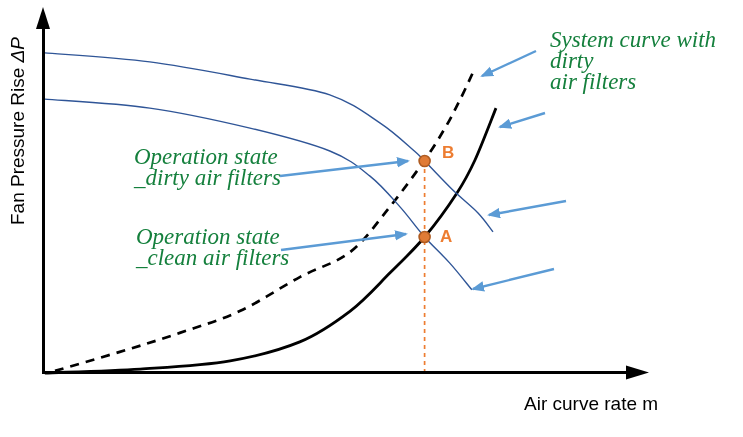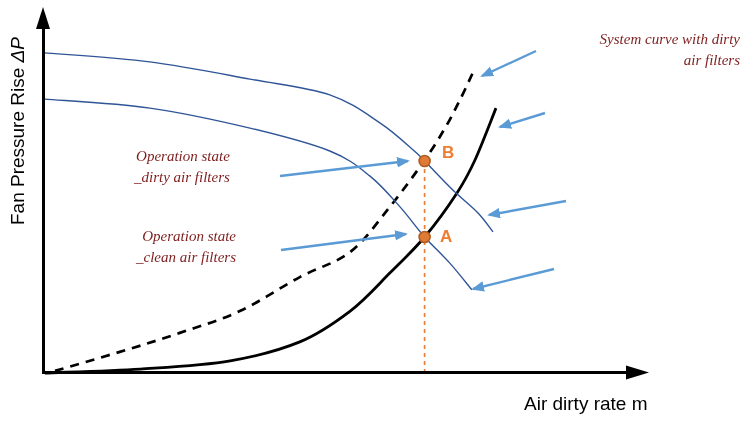--- a/index.html
+++ b/index.html
@@ -9,21 +9,21 @@
   }
   .stage svg{position:absolute;left:0;top:0;}
   .axis-label{position:absolute;font-size:19px;color:#000;white-space:nowrap;}
   .ylabel-wrap{
     position:absolute;left:-97px;top:120px;width:230px;text-align:center;
     transform:rotate(-90deg);
   }
   .ylabel-symbol{font-style:italic;}
   .ann{
     position:absolute;font-family:"Liberation Serif",serif;font-style:italic;
-    font-size:15px;line-height:21px;color:#7f1d1d;white-space:pre-line;text-align:right;
+    font-size:23px;line-height:21px;color:#15803d;white-space:pre-line;
   }
   .pt-label{
     position:absolute;font-size:17px;font-weight:bold;color:#ED7D31;white-space:nowrap;
   }
 </style>
 </head>
 <body>
 
 <div class="stage">
 
@@ -60,21 +60,21 @@
       <line class="ann-arrow" x1="536" y1="51" x2="482" y2="76" marker-end="url(#blueArrow)" stroke="#5B9BD5"></line>
       <line class="ann-arrow" x1="545" y1="113" x2="500" y2="127" marker-end="url(#blueArrow)" stroke="#5B9BD5"></line>
       <line class="ann-arrow" x1="566" y1="201" x2="489" y2="215" marker-end="url(#blueArrow)" stroke="#5B9BD5"></line>
       <line class="ann-arrow" x1="554" y1="269" x2="473" y2="289" marker-end="url(#blueArrow)" stroke="#5B9BD5"></line>
     </g>
   </svg>
 
   <div class="ylabel-wrap">
     <span class="axis-label" style="position:static;">Fan Pressure Rise </span><span class="axis-label ylabel-symbol" style="position:static;">ΔP</span>
   </div>
-  <div class="axis-label" style="left:524px;top:393px;">Air dirty rate m</div>
+  <div class="axis-label" style="left:524px;top:393px;">Air curve rate m</div>
 
   <div class="ann" style="left:550px;top:29px;width:190px;">System curve with dirty
 air filters</div>
   <div class="ann" style="left:134px;top:146px;">Operation state
 _dirty air filters</div>
   <div class="ann" style="left:136px;top:226px;">Operation state
 _clean air filters</div>
 
   <div class="pt-label" style="left: 442px; top: 143px; color: rgb(237, 125, 49);">B</div>
   <div class="pt-label" style="left: 440px; top: 227px; color: rgb(237, 125, 49);">A</div>

